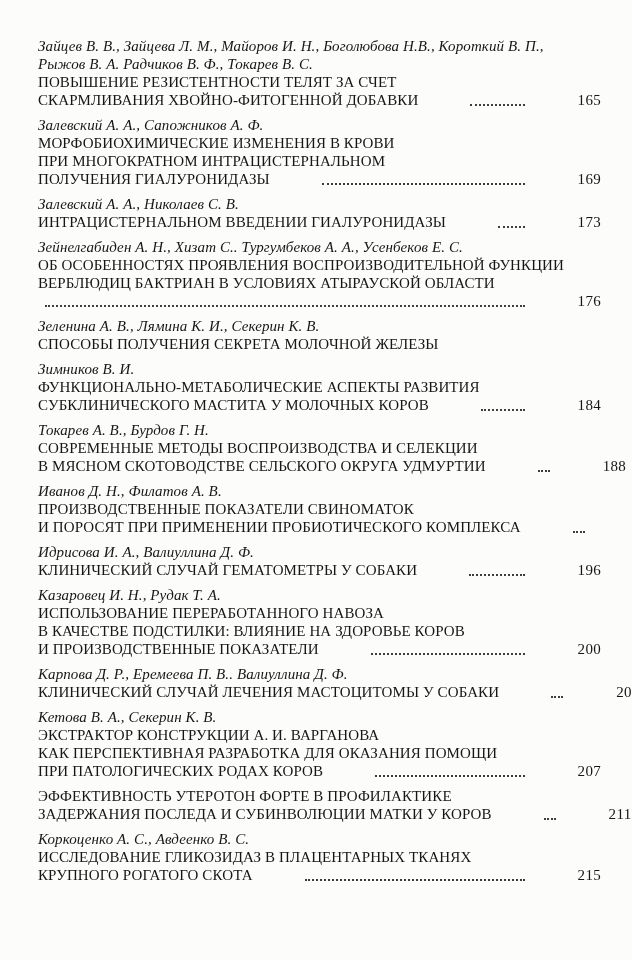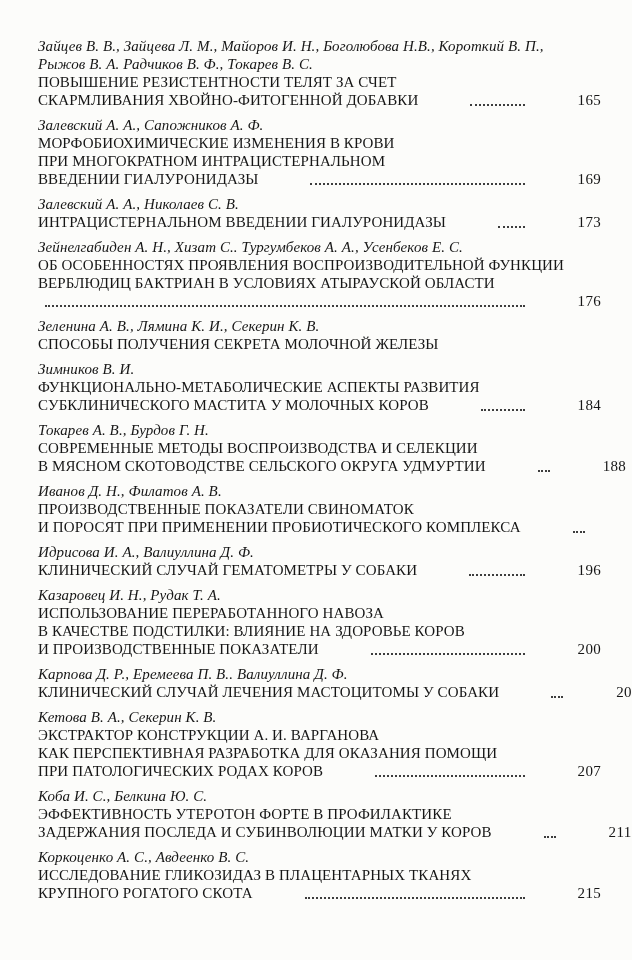--- a/index.html
+++ b/index.html
@@ -82,21 +82,21 @@
   </div>
 
   <div class="toc-entry">
     <div>
           <div class="authors-line">Залевский А. А., Сапожников А. Ф.</div>
         </div>
     <div>
           <div class="title-line">МОРФОБИОХИМИЧЕСКИЕ ИЗМЕНЕНИЯ В КРОВИ</div>
           <div class="title-line">ПРИ МНОГОКРАТНОМ ИНТРАЦИСТЕРНАЛЬНОМ</div>
           <div class="title-last">
-            <span class="title-text">ВВЕДЕНИИ ГИАЛУРОНИДАЗЫ</span>
+            <span class="title-text">ПОЛУЧЕНИЯ ГИАЛУРОНИДАЗЫ</span>
             <span class="leader"></span>
             <span class="page-num">169</span>
           </div>
         </div>
   </div>
 
   <div class="toc-entry">
     <div>
           <div class="authors-line">Залевский А. А., Николаев С. В.</div>
         </div>
@@ -225,23 +225,20 @@
           <div class="title-last">
             <span class="title-text">ПРИ ПАТОЛОГИЧЕСКИХ РОДАХ КОРОВ</span>
             <span class="leader"></span>
             <span class="page-num">207</span>
           </div>
         </div>
   </div>
 
   <div class="toc-entry">
     <div>
-          <div class="authors-line">Коба И. С., Белкина Ю. С.</div>
-        </div>
-    <div>
           <div class="title-line">ЭФФЕКТИВНОСТЬ УТЕРОТОН ФОРТЕ В ПРОФИЛАКТИКЕ</div>
           <div class="title-last">
             <span class="title-text">ЗАДЕРЖАНИЯ ПОСЛЕДА И СУБИНВОЛЮЦИИ МАТКИ У КОРОВ</span>
             <span class="leader"></span>
             <span class="page-num">211</span>
           </div>
         </div>
   </div>
 
   <div class="toc-entry">

